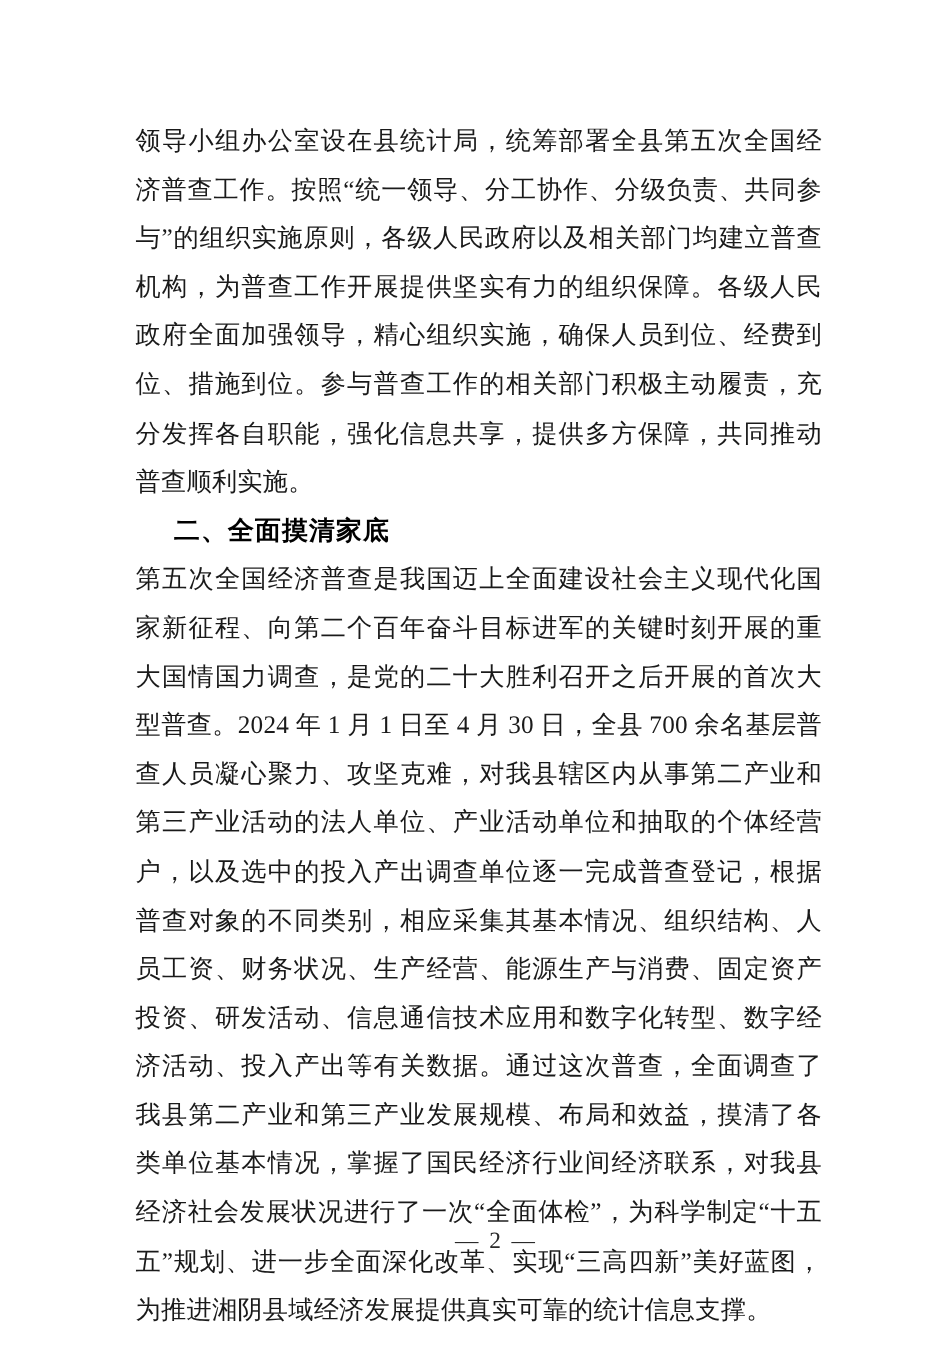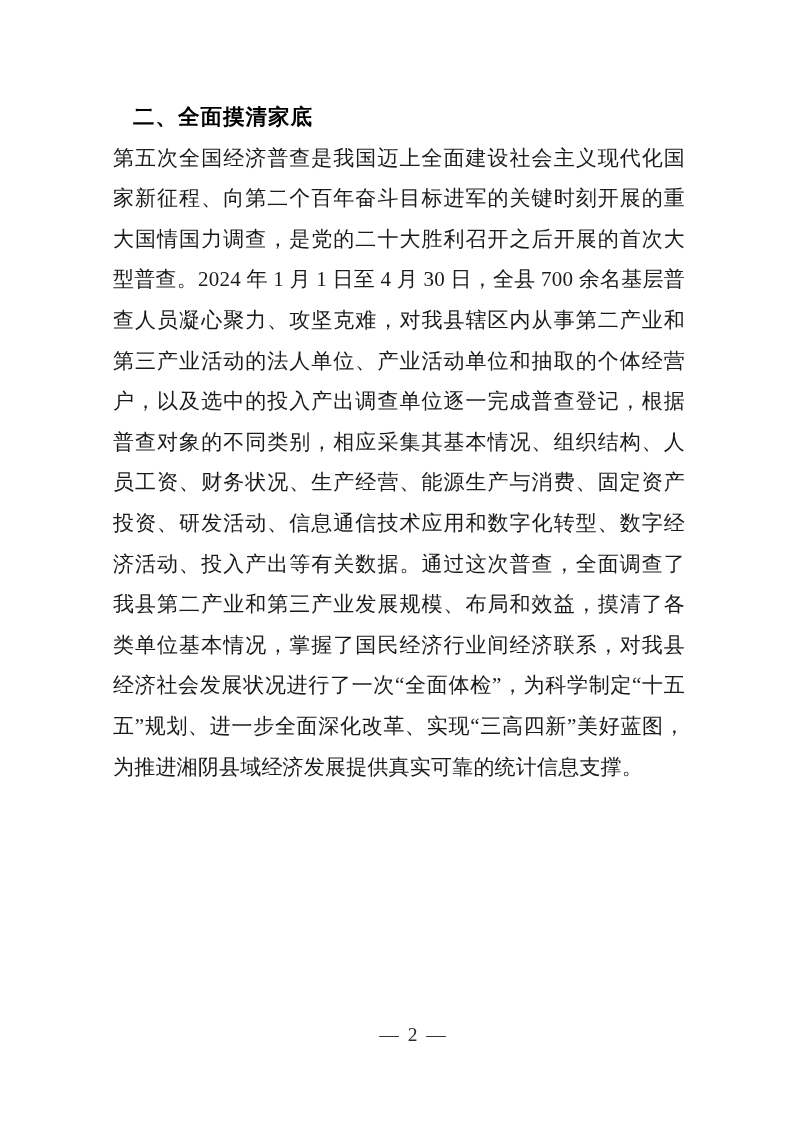--- a/index.html
+++ b/index.html
@@ -29,21 +29,21 @@
     text-align: justify;
     text-justify: inter-character;
     letter-spacing: 0.2px;
   }
   .section-heading {
     font-family: "Liberation Sans", "DejaVu Sans", sans-serif;
     font-weight: 700;
     color: #000000;
     font-size: 21.5px;
     line-height: 40.6px;
-    margin-left: 20px;
+    margin-left: 32px;
     letter-spacing: 1px;
   }
   .page-footer {
     position: absolute;
     left: 0;
     right: 0;
     top: 1024px;
     text-align: center;
     transform: translateX(17px);
   }
@@ -53,20 +53,21 @@
     letter-spacing: 2px;
   }
 </style>
 </head>
 <body>
 
 <div class="page">
 
   <div class="page-body">
 
+    <div class="para">领导小组办公室设在县统计局，统筹部署全县第五次全国经济普查工作。按照“统一领导、分工协作、分级负责、共同参与”的组织实施原则，各级人民政府以及相关部门均建立普查机构，为普查工作开展提供坚实有力的组织保障。各级人民政府全面加强领导，精心组织实施，确保人员到位、经费到位、措施到位。参与普查工作的相关部门积极主动履责，充分发挥各自职能，强化信息共享，提供多方保障，共同推动普查顺利实施。</div>
 
     <div class="section-heading">二、全面摸清家底</div>
 
     <div class="para">第五次全国经济普查是我国迈上全面建设社会主义现代化国家新征程、向第二个百年奋斗目标进军的关键时刻开展的重大国情国力调查，是党的二十大胜利召开之后开展的首次大型普查。2024 年 1 月 1 日至 4 月 30 日，全县 700 余名基层普查人员凝心聚力、攻坚克难，对我县辖区内从事第二产业和第三产业活动的法人单位、产业活动单位和抽取的个体经营户，以及选中的投入产出调查单位逐一完成普查登记，根据普查对象的不同类别，相应采集其基本情况、组织结构、人员工资、财务状况、生产经营、能源生产与消费、固定资产投资、研发活动、信息通信技术应用和数字化转型、数字经济活动、投入产出等有关数据。通过这次普查，全面调查了我县第二产业和第三产业发展规模、布局和效益，摸清了各类单位基本情况，掌握了国民经济行业间经济联系，对我县经济社会发展状况进行了一次“全面体检”，为科学制定“十五五”规划、进一步全面深化改革、实现“三高四新”美好蓝图，为推进湘阴县域经济发展提供真实可靠的统计信息支撑。</div>
 
   </div>
 
   <div class="page-footer">
     <span class="page-number">— 2 —</span>
   </div>

